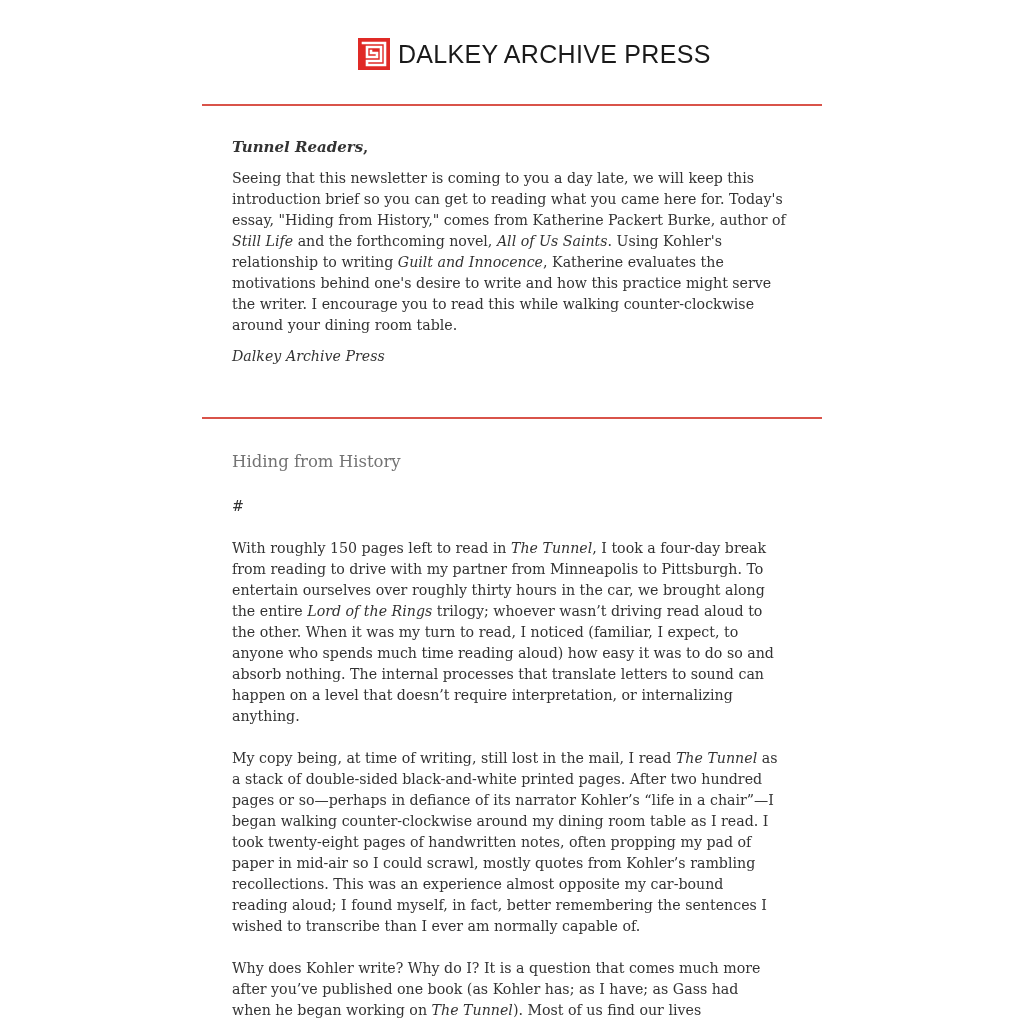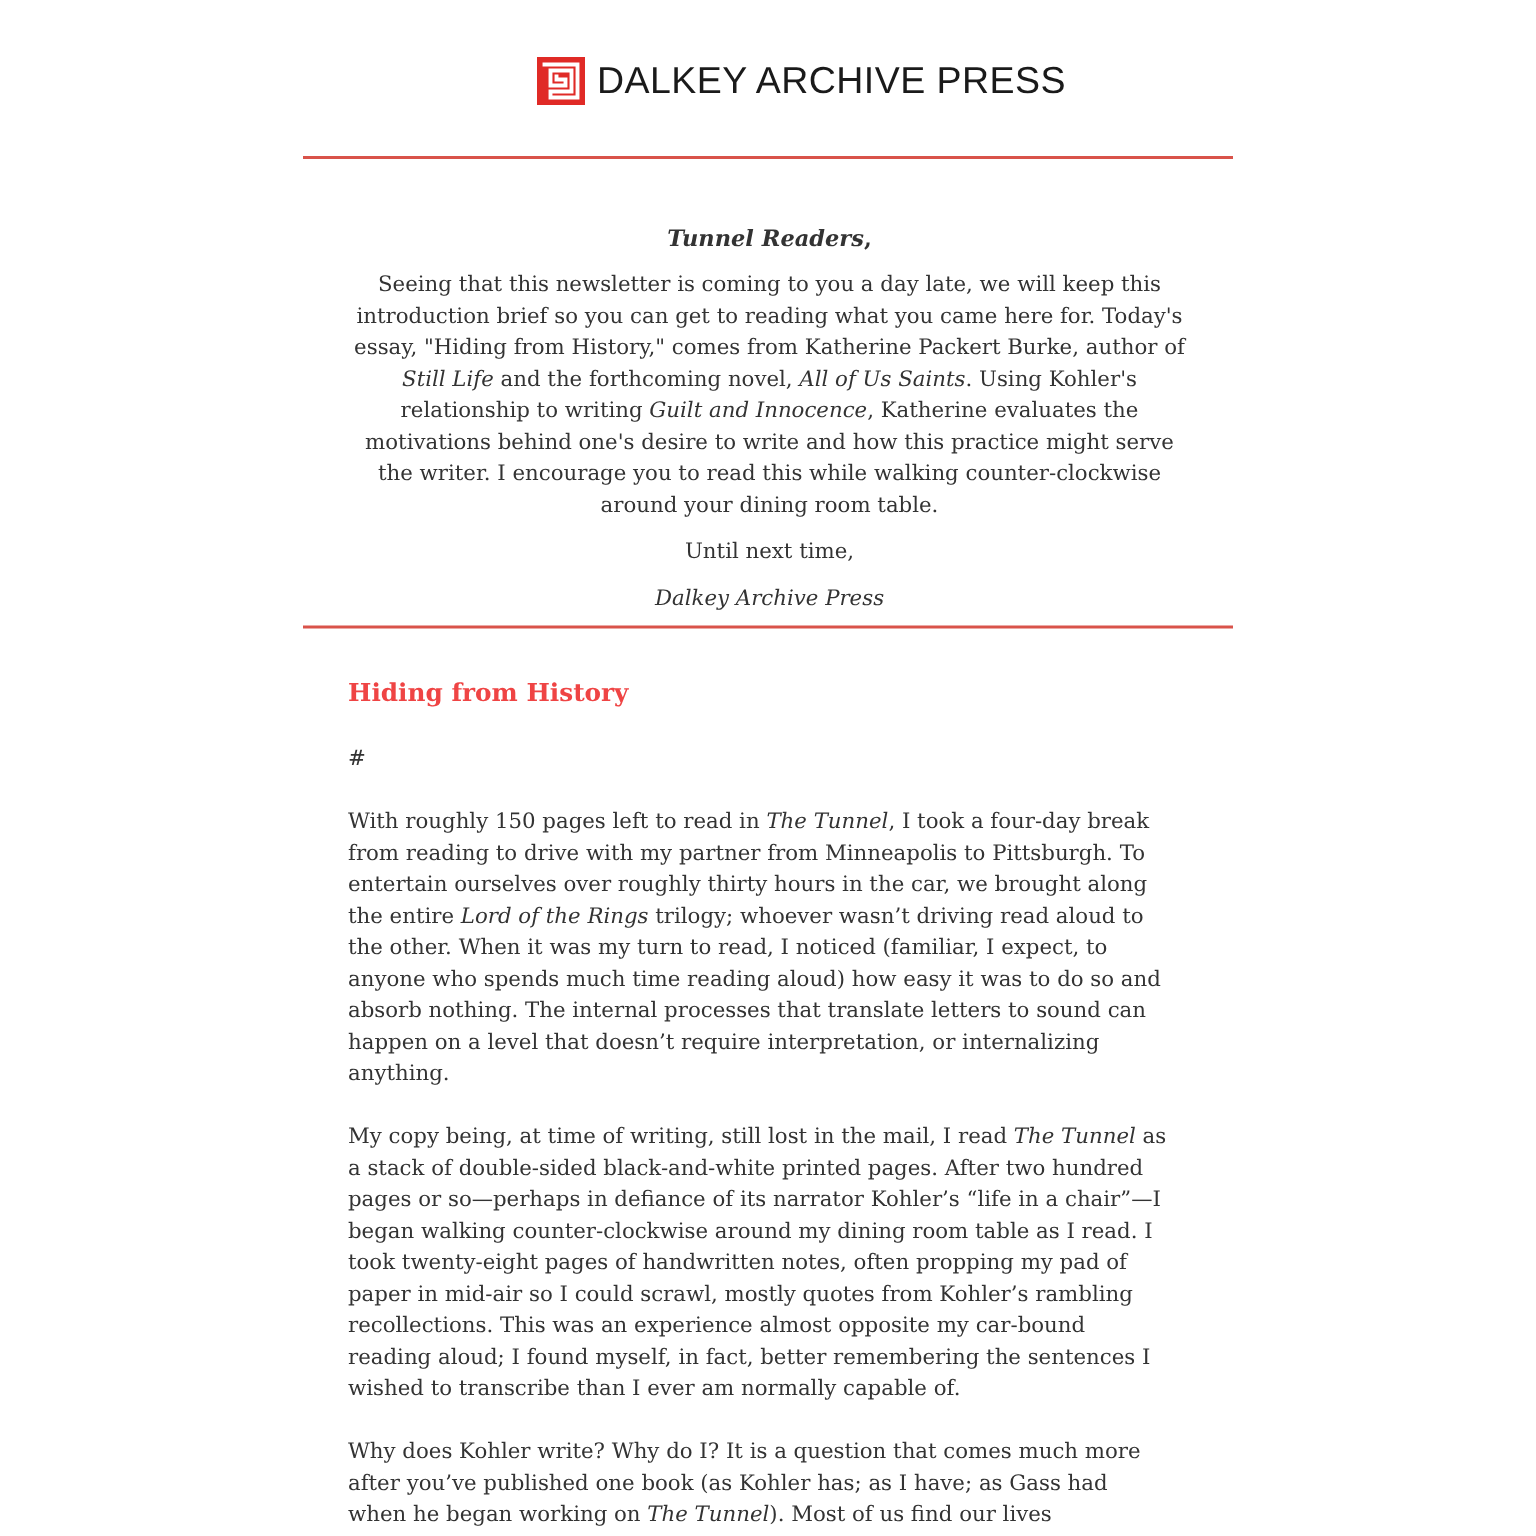--- a/index.html
+++ b/index.html
@@ -6,25 +6,25 @@
   body { width: 1024px; height: 1024px; overflow: hidden; font-family: "DejaVu Serif", serif; color: #333333; }
   .header { height: 104px; position: relative; }
   .logo { position: absolute; left: 358px; top: 38px; display: flex; align-items: center; }
   .logo-mark { width: 32px; height: 32px; background: #e02a26; position: relative; }
   .logo-mark svg { position: absolute; left: 0; top: 0; }
   .logo-text { margin-left: 8px; font-family: "Liberation Sans", sans-serif; font-size: 25px; color: #1a1a1a; letter-spacing: 0.3px; line-height: 32px; }
   .rule { position: absolute; left: 202px; width: 620px; height: 2px; background: #d9534a; }
   .rule.r1 { top: 104px; }
   .rule.r2 { top: 417px; }
   .content { position: absolute; left: 232px; width: 562px; font-size: 14.2px; line-height: 21px; }
-  .intro { top: 148px; text-align: center; }
+  .intro { top: 136px; }
   .salutation { font-weight: bold; font-style: italic; font-size: 15px; margin: 0 0 10px 0; line-height: 22px; }
   .content p { margin: 0 0 10px 0; }
   .essay { top: 450px; }
-  .essay-title { font-size: 16.5px; font-weight: bold; margin: 0 0 22px 0; line-height: 24px; color: #ef4444; }
+  .essay-title { font-size: 16.5px; font-weight: normal; margin: 0 0 22px 0; line-height: 24px; color: #737373; }
   .essay .hash { margin: 0 0 21px 0; }
   .essay p { margin: 0 16px 21px 0; }
   em { }
 </style>
 </head>
 <body>
 
 <div class="header">
   <div class="logo">
     <div class="logo-mark">
@@ -35,21 +35,20 @@
     </div>
     <span class="logo-text">DALKEY ARCHIVE PRESS</span>
   </div>
 </div>
 
 <div class="rule r1"></div>
 
 <div class="content intro">
   <div class="salutation"><span>Tunnel Readers</span><span style="font-style:normal">,</span></div>
   <p><span>Seeing that this newsletter is coming to you a day late, we will keep this introduction brief so you can get to reading what you came here for. Today's essay, "Hiding from History," comes from Katherine Packert Burke, author of </span><em>Still Life</em><span> and the forthcoming novel, </span><em>All of Us Saints</em><span>. Using Kohler's relationship to writing </span><em>Guilt and Innocence</em><span>, Katherine evaluates the motivations behind one's desire to write and how this practice might serve the writer. I encourage you to read this while walking counter-clockwise around your dining room table.</span></p>
-  <p>Until next time,</p>
   <p><em>Dalkey Archive Press</em></p>
 </div>
 
 <div class="rule r2"></div>
 
 <div class="content essay">
   <h2 class="essay-title">Hiding from History</h2>
   <div class="hash">#</div>
   <p><span>With roughly 150 pages left to read in </span><em>The Tunnel</em><span>, I took a four-day break from reading to drive with my partner from Minneapolis to Pittsburgh. To entertain ourselves over roughly thirty hours in the car, we brought along the entire </span><em>Lord of the Rings</em><span> trilogy; whoever wasn’t driving read aloud to the other. When it was my turn to read, I noticed (familiar, I expect, to anyone who spends much time reading aloud) how easy it was to do so and absorb nothing. The internal processes that translate letters to sound can happen on a level that doesn’t require interpretation, or internalizing anything.</span></p>
   <p><span>My copy being, at time of writing, still lost in the mail, I read </span><em>The Tunnel</em><span> as a stack of double-sided black-and-white printed pages. After two hundred pages or so—perhaps in defiance of its narrator Kohler’s “life in a chair”—I began walking counter-clockwise around my dining room table as I read. I took twenty-eight pages of handwritten notes, often propping my pad of paper in mid-air so I could scrawl, mostly quotes from Kohler’s rambling recollections. This was an experience almost opposite my car-bound reading aloud; I found myself, in fact, better remembering the sentences I wished to transcribe than I ever am normally capable of.</span></p>

